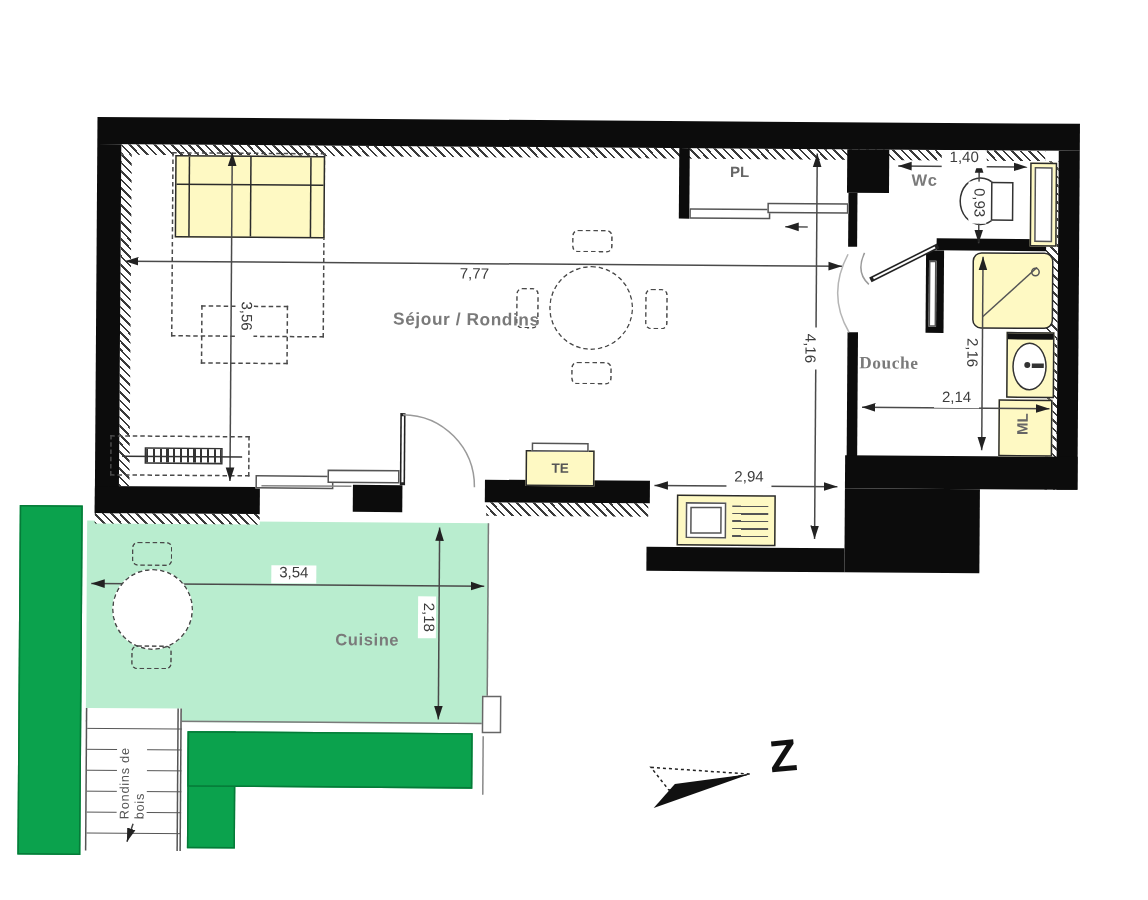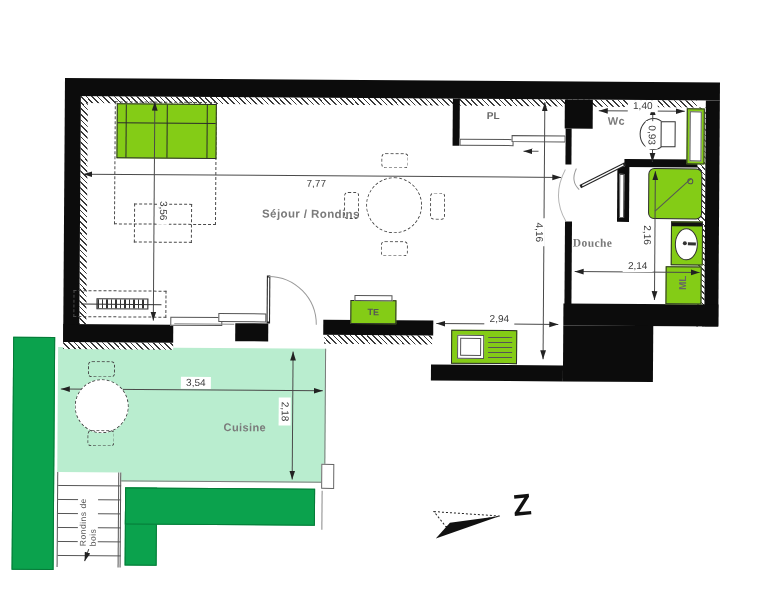--- a/index.html
+++ b/index.html
@@ -2,21 +2,21 @@
 <html style="--jardin-fill: #b9edcf; --hedge-fill: #0ba24d; --wall: #0c0c0c;"><head>
 <meta charset="utf-8">
 <style>
   html,body{margin:0;padding:0;background:#fff;}
   #stage{position:relative;width:765px;height:600px;background:#fff;overflow:hidden;
          font-family:"Liberation Sans", sans-serif;}
   .plan{position:absolute;inset:0;transform:rotate(.4deg);transform-origin:65px 78px;}
   .abs{position:absolute;}
   .wall{position:absolute;background:var(--wall,#0c0c0c);}
   .hatch{position:absolute;background:repeating-linear-gradient(45deg,#3a3a3a 0 1.2px,#fff 1.2px 4px);}
-  .fix{position:absolute;border:1.4px solid #2b2b2b;background:#84cc16;box-sizing:border-box;}
+  .fix{position:absolute;border:1.4px solid #2b2b2b;background:#fef9c3;box-sizing:border-box;}
   .thin{position:absolute;border:1px solid #555;background:#fff;box-sizing:border-box;}
   .dash{position:absolute;border:1.2px dashed #4a4a4a;box-sizing:border-box;background:transparent;}
   .dim{position:absolute;font-size:10px;line-height:12px;color:#3c3c3c;background:#fff;
        padding:0 1px;text-align:center;white-space:nowrap;}
   .rot90{transform:rotate(90deg);}
   .rotn90{transform:rotate(-90deg);}
   .roomlabel{position:absolute;font-size:11.5px;font-weight:600;color:#7a7a7a;
              letter-spacing:.4px;white-space:nowrap;}
   .smalllabel{position:absolute;font-size:10px;font-weight:600;color:#666;white-space:nowrap;}
   .green{position:absolute;background:var(--hedge-fill,#0ba24d);border:1.5px solid #067a38;box-sizing:border-box;}

